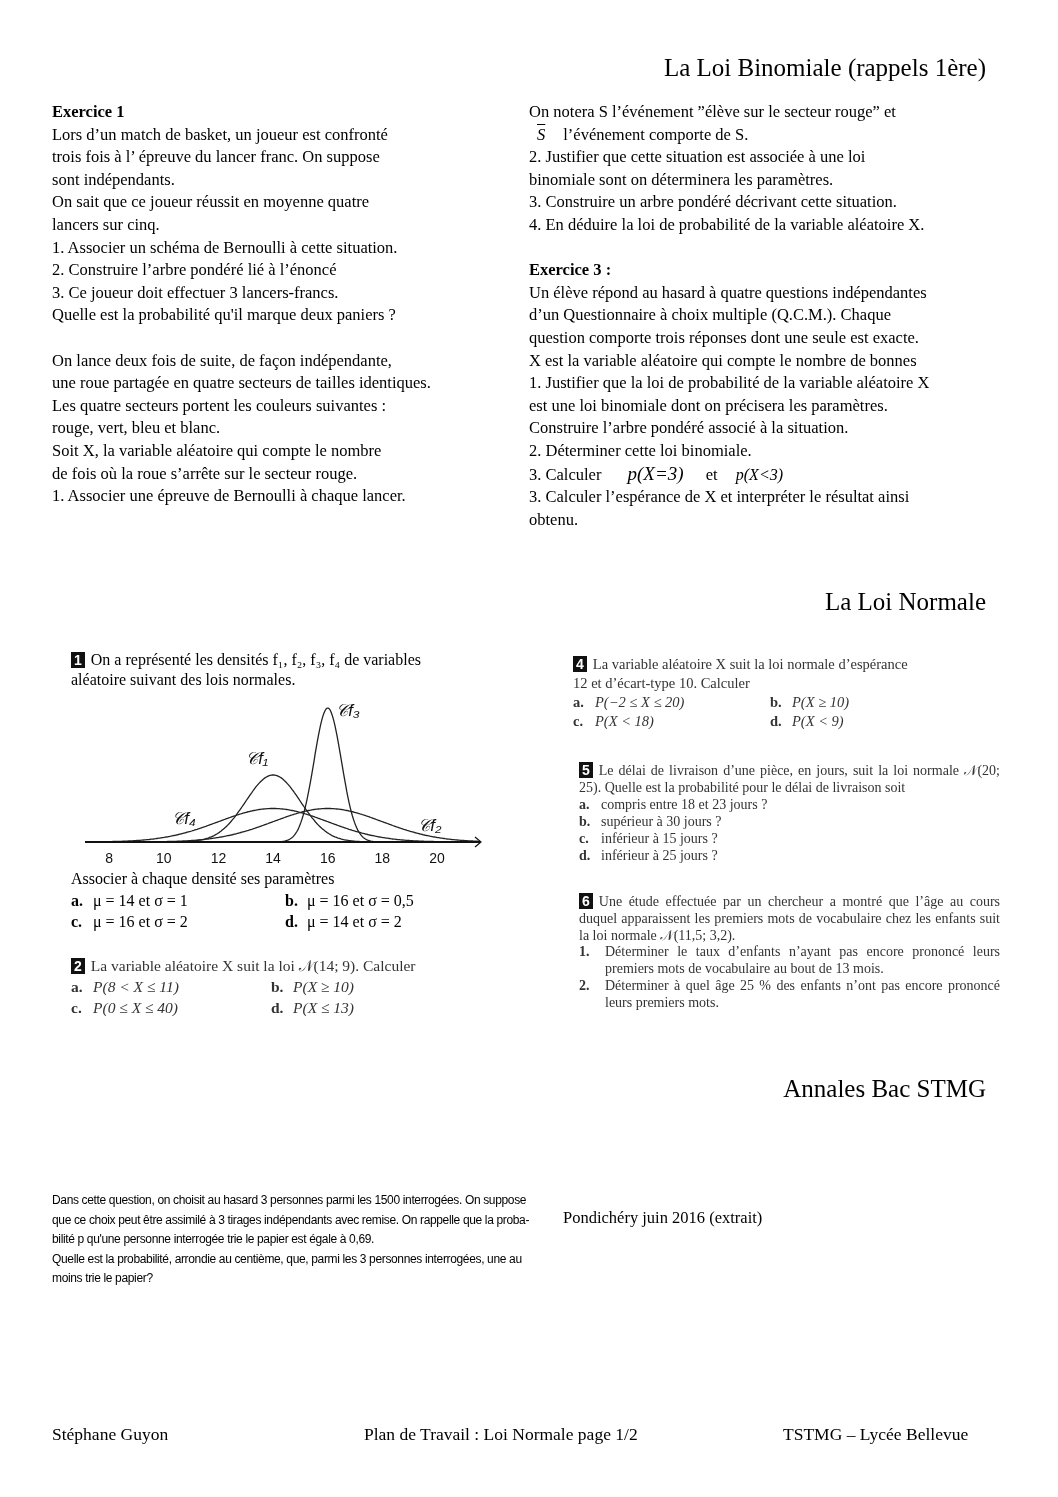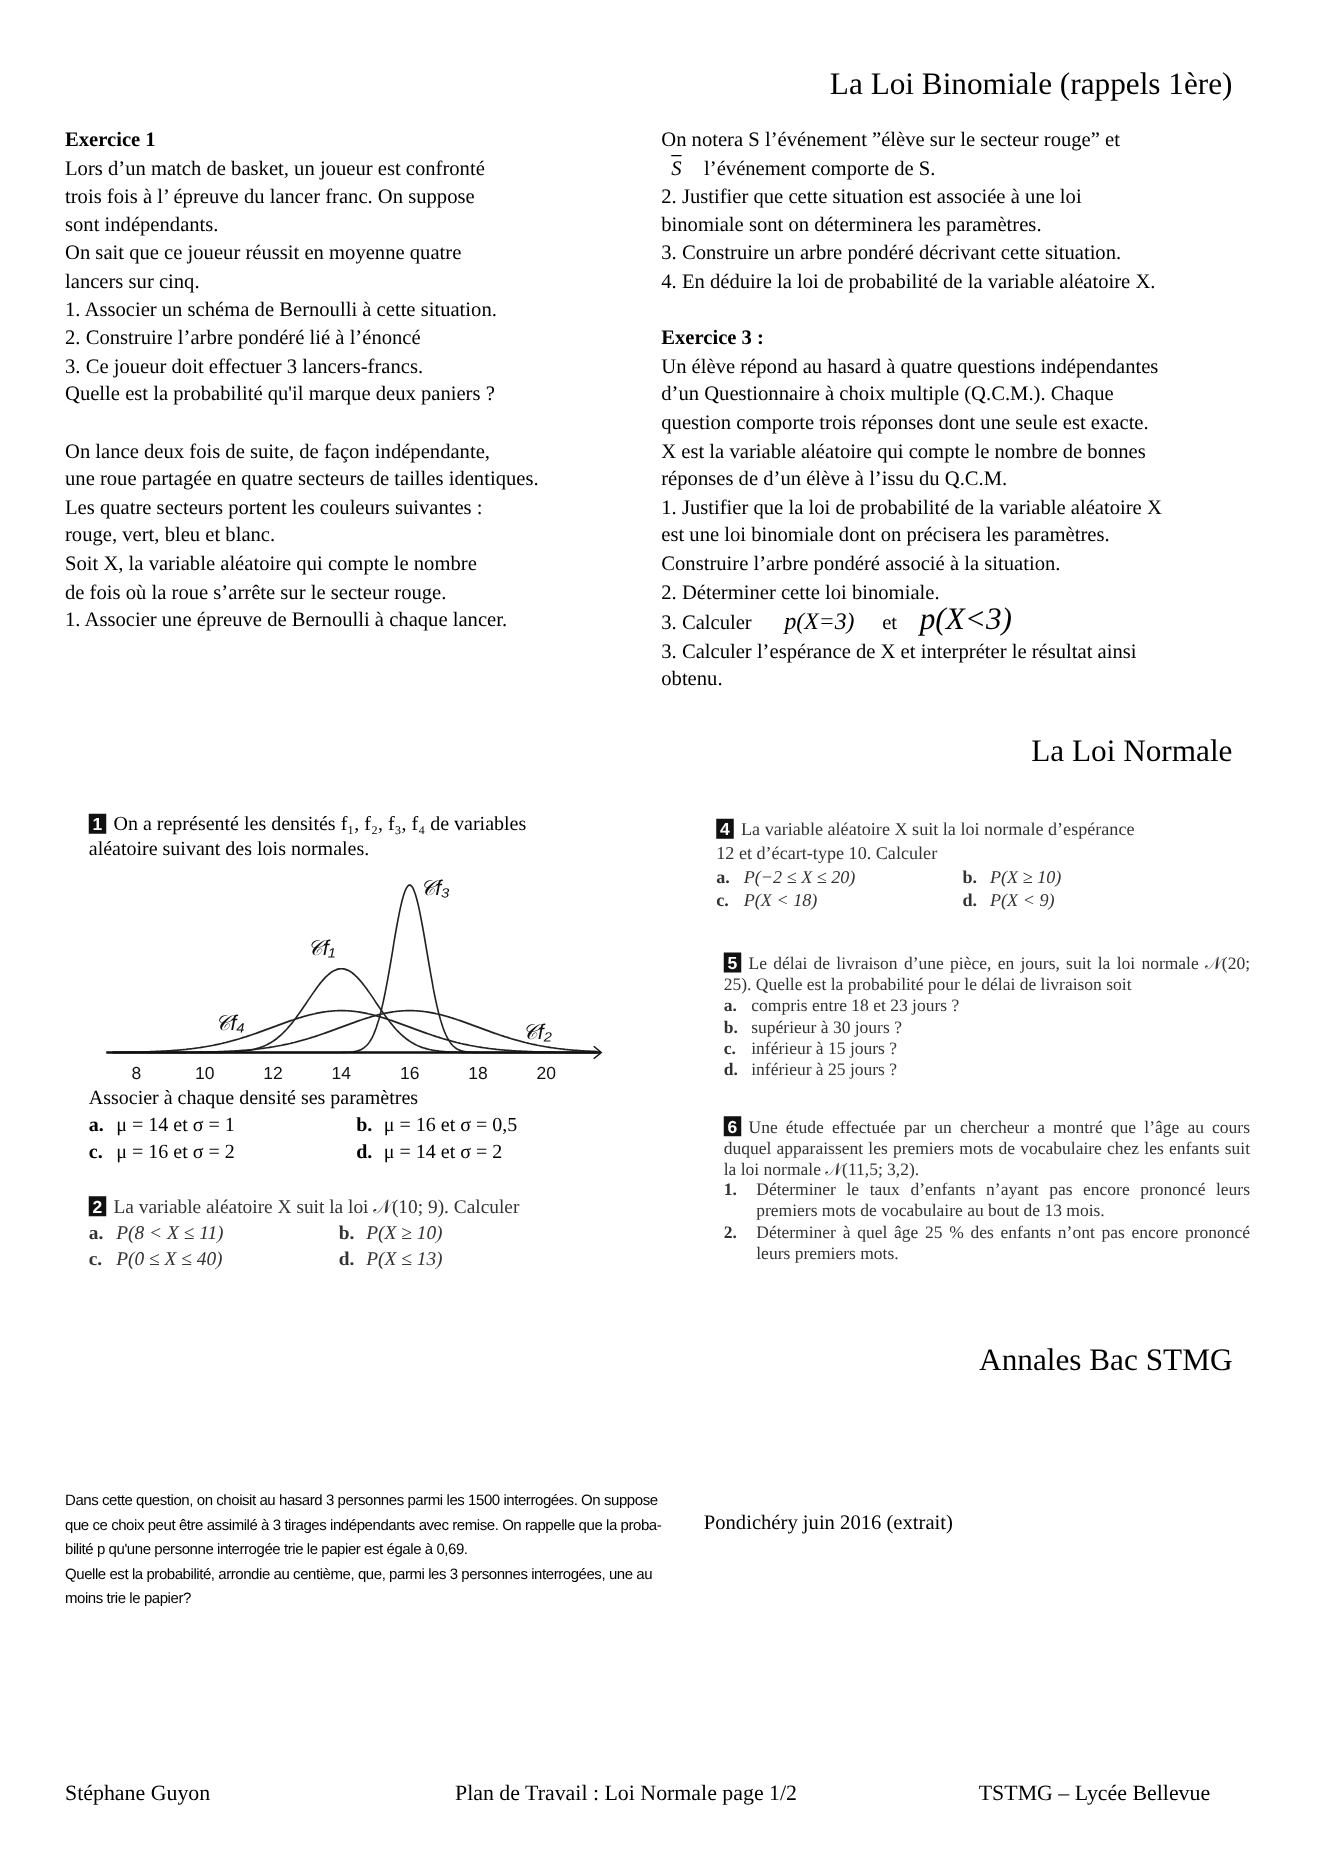--- a/index.html
+++ b/index.html
@@ -59,30 +59,29 @@
   <div>2. Justifier que cette situation est associée à une loi</div>
   <div>binomiale sont on déterminera les paramètres.</div>
   <div>3. Construire un arbre pondéré décrivant cette situation.</div>
   <div>4. En déduire la loi de probabilité de la variable aléatoire X.</div>
   <div class="gap"></div>
   <div class="bold">Exercice 3 :</div>
   <div>Un élève répond au hasard à quatre questions indépendantes</div>
   <div>d’un Questionnaire à choix multiple (Q.C.M.). Chaque</div>
   <div>question comporte trois réponses dont une seule est exacte.</div>
   <div>X est la variable aléatoire qui compte le nombre de bonnes</div>
-  <div>réponses de d’un élève à l’issu du Q.C.M.</div>
   <div>1. Justifier que la loi de probabilité de la variable aléatoire X</div>
   <div>est une loi binomiale dont on précisera les paramètres.</div>
   <div>Construire l’arbre pondéré associé à la situation.</div>
   <div>2. Déterminer cette loi binomiale.</div>
   <div>
     <span>3. Calculer</span>
     <span class="math" style="margin-left:22px; font-size:19px;">p(X=3)</span>
     <span style="margin-left:18px;">et</span>
-    <span class="math" style="margin-left:14px; font-size:25px;">p(X&lt;3)</span>
+    <span class="math" style="margin-left:14px; font-size:16px;">p(X&lt;3)</span>
   </div>
   <div>3. Calculer l’espérance de X et interpréter le résultat ainsi</div>
   <div>obtenu.</div>
 </div>
 
 <div class="abs h1" style="top:588px;">La Loi Normale</div>
 
 <div class="abs ex" style="left:71px; top:650px; font-size:16px; line-height:20px;">
   <div><span class="num">1</span><span>On a représenté les densités f₁, f₂, f₃, f₄ de variables</span></div>
   <div>aléatoire suivant des lois normales.</div>
@@ -118,21 +117,21 @@
   <div>Associer à chaque densité ses paramètres</div>
   <div>
     <span class="item" style="width:214px;"><span class="lbl">a.</span><span>μ = 14 et σ = 1</span></span><span class="item"><span class="lbl">b.</span><span>μ = 16 et σ = 0,5</span></span>
   </div>
   <div>
     <span class="item" style="width:214px;"><span class="lbl">c.</span><span>μ = 16 et σ = 2</span></span><span class="item"><span class="lbl">d.</span><span>μ = 14 et σ = 2</span></span>
   </div>
 </div>
 
 <div class="abs ex gray" style="left:71px; top:955px; font-size:15.5px; line-height:21px;">
-  <div><span class="num">2</span><span>La variable aléatoire X suit la loi 𝒩(10; 9). Calculer</span></div>
+  <div><span class="num">2</span><span>La variable aléatoire X suit la loi 𝒩(14; 9). Calculer</span></div>
   <div>
     <span class="item" style="width:200px;"><span class="lbl">a.</span><span class="math">P(8 &lt; X ≤ 11)</span></span><span class="item"><span class="lbl">b.</span><span class="math">P(X ≥ 10)</span></span>
   </div>
   <div>
     <span class="item" style="width:200px;"><span class="lbl">c.</span><span class="math">P(0 ≤ X ≤ 40)</span></span><span class="item"><span class="lbl">d.</span><span class="math">P(X ≤ 13)</span></span>
   </div>
 </div>
 
 <div class="abs ex gray" style="left:573px; top:655px; font-size:14.5px; line-height:19px;">
   <div><span class="num">4</span><span>La variable aléatoire X suit la loi normale d’espérance</span></div>

